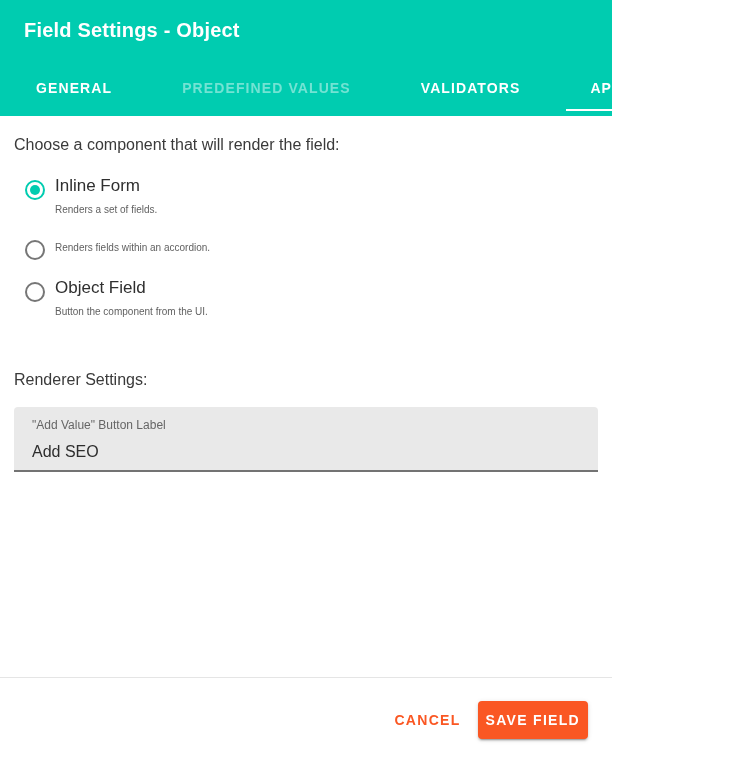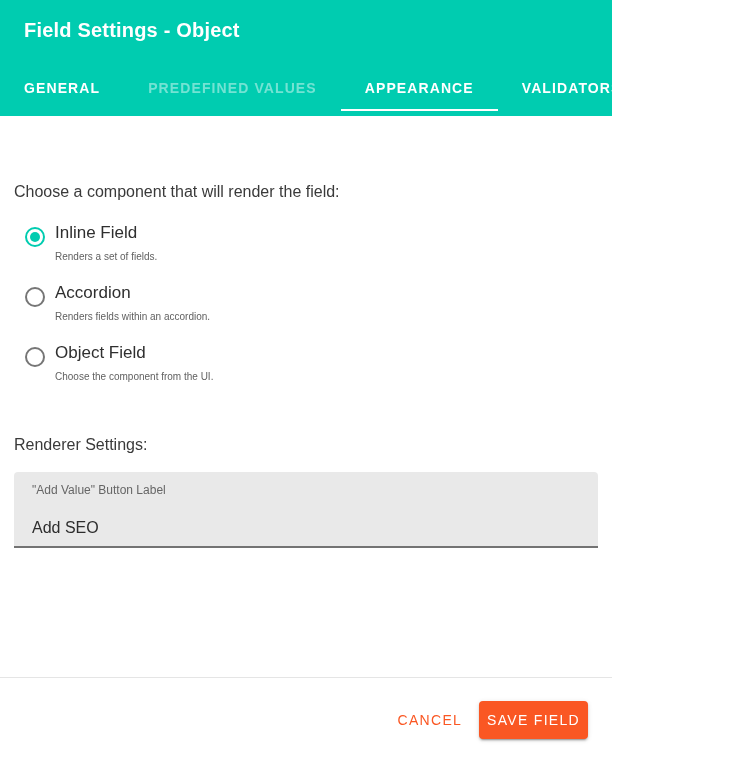--- a/index.html
+++ b/index.html
@@ -8,39 +8,39 @@
 
   .modal { width: 612px; height: 761px; display: flex; flex-direction: column; background: #fff; justify-content: flex-end; }
 
   
   .header { position: relative; height: 116px; background: #00ccb0; flex: 0 0 auto; }
   .title {
     position: absolute; left: 24px; top: 19px;
     font-size: 20px; font-weight: 700; color: #ffffff; letter-spacing: 0.2px;
   }
   .tabs {
-    position: absolute; left: 0; bottom: 5px; height: 46px;
-    display: flex; align-items: stretch;
+    position: absolute; left: 12px; bottom: 5px; height: 46px;
+    display: flex; align-items: stretch; gap: 22px;
   }
   .tab {
     position: relative; display: flex; align-items: center;
     padding: 0 24px; cursor: pointer;
     font-size: 14px; font-weight: 700; letter-spacing: 1.1px;
     color: #ffffff; text-transform: uppercase; white-space: nowrap;
   }
   .tab.disabled { color: rgba(255,255,255,0.45); }
   .tab.active::after {
     content: ""; position: absolute; left: 0; right: 0; bottom: 0;
     height: 2px; background: #ffffff;
   }
 
   
   .body { flex: 1 1 auto; padding: 0 14px; position: relative; }
   .prompt {
-    padding-top: 19px; font-size: 16px; color: #3a3a3a; line-height: 20px; margin-top: 47px;
+    padding-top: 19px; font-size: 16px; color: #3a3a3a; line-height: 20px;
   }
   .options { margin-top: 20px; margin-left: 11px; }
   .option { display: flex; align-items: flex-start; margin-bottom: 17px; }
   .radio {
     flex: 0 0 auto; width: 20px; height: 20px; margin-top: 5px;
     border: 2px solid #767676; border-radius: 50%; position: relative;
     background: #fff; cursor: pointer;
   }
   .radio.selected { border-color: #00ccb0; }
   .radio.selected::after {
@@ -55,84 +55,83 @@
 
   .text-field {
     margin-top: 17px; background: #e9e9e9;
     border-bottom: 2px solid #737373;
     border-radius: 4px 4px 0 0;
     padding: 11px 18px 8px 18px;
     cursor: text;
   }
   .tf-label { display: block; font-size: 12px; color: #666666; line-height: 15px; }
   .tf-input {
-    display: block; width: 100%; margin-top: 20px;
+    display: block; width: 100%; margin-top: 9px;
     border: none; outline: none; background: transparent;
     font-family: "Liberation Sans", "DejaVu Sans", sans-serif;
     font-size: 16px; color: #2d2d2d; line-height: 20px; padding: 0;
   }
 
   
   .footer {
     flex: 0 0 auto; height: 84px; border-top: 1px solid #e5e5e5;
     display: flex; align-items: center; justify-content: flex-end;
     padding-right: 24px; background: #fff;
   }
   .btn { font-family: "Liberation Sans", "DejaVu Sans", sans-serif;
-    font-size: 14px; font-weight: 400; letter-spacing: 1.3px;
+    font-size: 14px; font-weight: 700; letter-spacing: 1.3px;
     text-transform: uppercase; cursor: pointer; border: none; background: none;
   }
   .btn-text { color: #fa5723; padding: 10px 8px; margin-right: 9px; }
   .btn-raised {
     color: #ffffff; background: #fa5723; border-radius: 4px;
     padding: 11px 8px; min-width: 108px;
     box-shadow: 0 3px 1px -2px rgba(0,0,0,0.2), 0 2px 2px 0 rgba(0,0,0,0.14), 0 1px 5px 0 rgba(0,0,0,0.12);
   }
 </style>
 </head>
 <body>
 
 <div class="modal">
 
   <header class="header">
     <div class="title">Field Settings - Object</div>
     <nav class="tabs">
       <div class="tab">GENERAL</div>
       <div class="tab disabled">PREDEFINED VALUES</div>
+      <div class="tab">VALIDATORS</div>
       <div class="tab active">APPEARANCE</div>
-      <div class="tab">VALIDATORS</div>
     </nav>
   </header>
 
   <main class="body">
     <div class="prompt">Choose a component that will render the field:</div>
 
     <div class="options">
 
       <div class="option">
         <span class="radio selected"></span>
         <div class="option-text">
-          <div class="option-label">Inline Field</div>
+          <div class="option-label">Inline Form</div>
           <div class="option-desc">Renders a set of fields.</div>
         </div>
       </div>
 
       <div class="option">
         <span class="radio"></span>
         <div class="option-text">
-          <div class="option-label">Accordion</div>
           <div class="option-desc">Renders fields within an accordion.</div>
         </div>
       </div>
 
       <div class="option">
         <span class="radio"></span>
         <div class="option-text">
           <div class="option-label">Object Field</div>
-          <div class="option-desc">Choose the component from the UI.</div>
+          <div class="option-desc">Button the component from the UI.</div>
         </div>
       </div>
 
     </div>
 
     <div class="section-label">Renderer Settings:</div>
 
     <div class="text-field">
       <label class="tf-label">"Add Value" Button Label</label>
       <input class="tf-input" type="text" value="Add SEO" style="">

